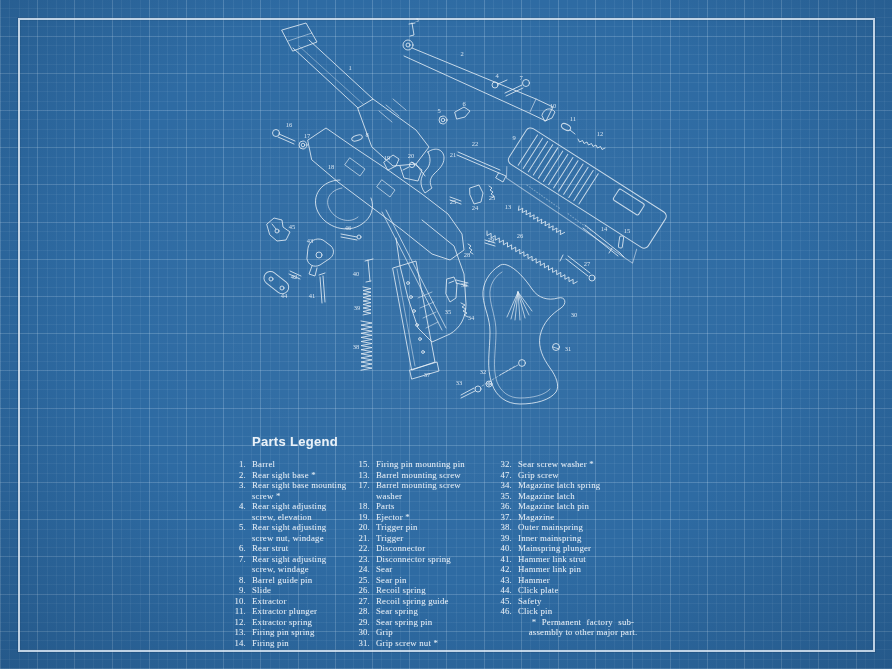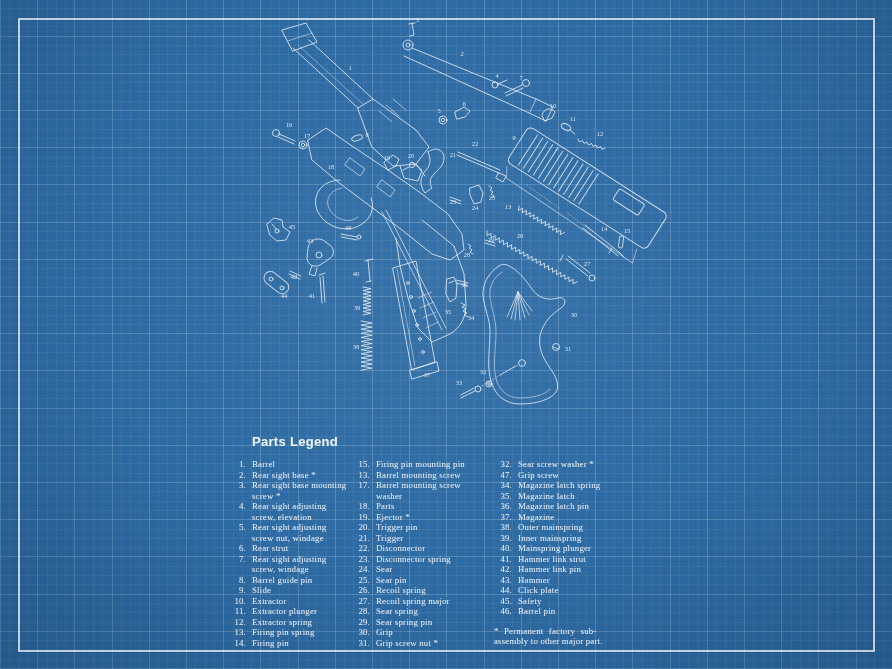--- a/index.html
+++ b/index.html
@@ -24,21 +24,21 @@
     letter-spacing:0.2px;text-shadow:0 0 1px rgba(255,255,255,0.2);}
   .col1{left:228px;width:148px;}
   .col2{left:352px;width:155px;}
   .col3{left:494px;width:178px;}
   .legend-col ul{list-style:none;margin:0;padding:0;}
   .legend-col li{display:flex;}
   .legend-col .num{flex:0 0 24px;text-align:right;padding-right:6px;box-sizing:border-box;}
   .legend-col .tx{flex:1;}
   .legend-col .tx span{display:inline;}
   .legend-col .tx span.cont{display:block;}
-  .footnote{margin-top:9px;}
+  .footnote{text-align:center;}
   .footnote .fn1{display:block;word-spacing:3px;}
   .footnote .fn2{display:block;}
 </style>
 </head>
 <body>
 
 <div class="stage">
   <div class="paper"></div>
 
   <svg class="diagram" width="892" height="669" viewBox="0 0 892 669">
@@ -342,21 +342,21 @@
         <li>
           <span class="num">25.</span>
           <span class="tx"><span>Sear pin</span></span>
         </li>
         <li>
           <span class="num">26.</span>
           <span class="tx"><span>Recoil spring</span></span>
         </li>
         <li>
           <span class="num">27.</span>
-          <span class="tx"><span>Recoil spring major</span></span>
+          <span class="tx"><span>Recoil spring guide</span></span>
         </li>
         <li>
           <span class="num">28.</span>
           <span class="tx"><span>Sear spring</span></span>
         </li>
         <li>
           <span class="num">29.</span>
           <span class="tx"><span>Sear spring pin</span></span>
         </li>
         <li>
@@ -422,21 +422,21 @@
         <li>
           <span class="num">44.</span>
           <span class="tx"><span>Click plate</span></span>
         </li>
         <li>
           <span class="num">45.</span>
           <span class="tx"><span>Safety</span></span>
         </li>
         <li>
           <span class="num">46.</span>
-          <span class="tx"><span>Barrel pin</span></span>
+          <span class="tx"><span>Click pin</span></span>
         </li>
       </ul>
     <div class="footnote">
       <span class="fn1">* Permanent factory sub-</span>
       <span class="fn2">assembly to other major part.</span>
     </div>
   </div>
 
   <div class="frame-border"></div>
 </div>

